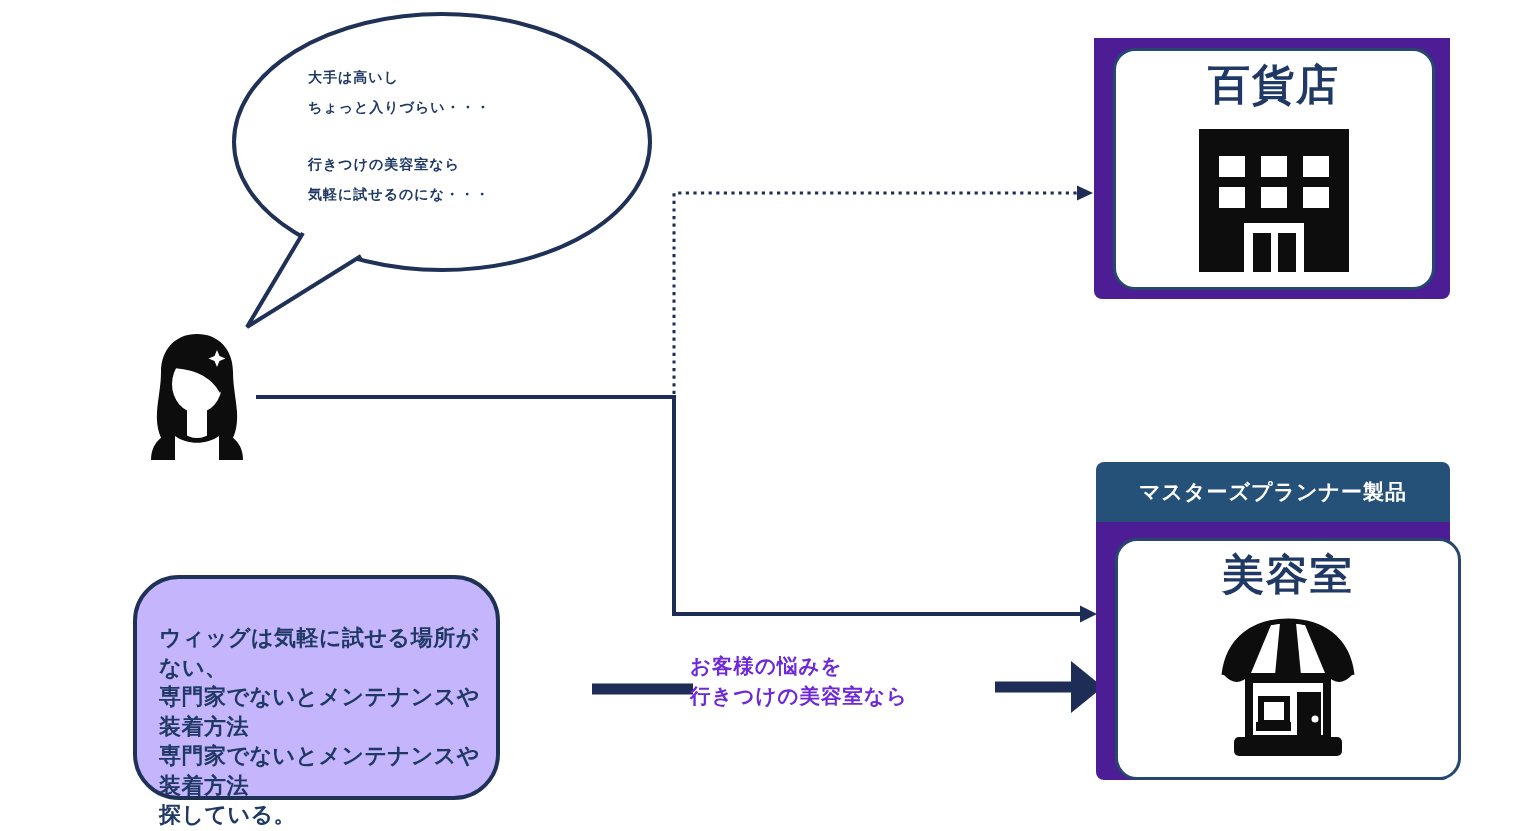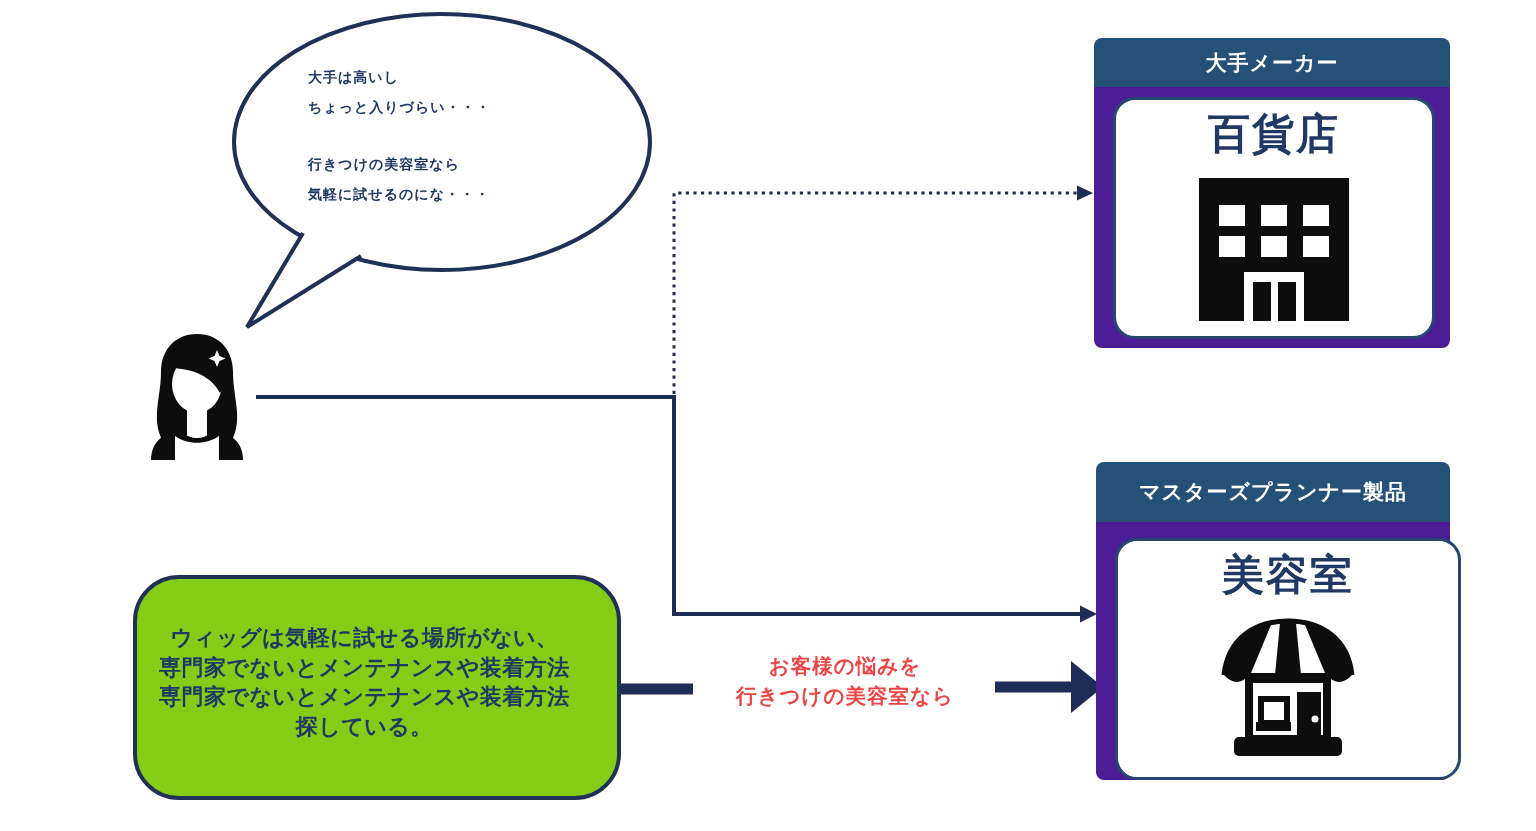--- a/index.html
+++ b/index.html
@@ -14,34 +14,34 @@
 
   
   .bubble-text {
     position:absolute; left:308px; top:62px; width:330px;
     font-size:14px; font-weight:700; line-height:30px; letter-spacing:1px;
   }
   .bubble-gap { height:27px; }
 
   
   .problem-box {
-    position:absolute; left:133px; top:575px; width:488px; height:225px;
-    background:#84cc16; border:4px solid #1f3156; border-radius:46px;text-align:center;
+    position:absolute; left:133px; top:575px; width:367px; height:225px;
+    background:#c4b5fd; border:4px solid #1f3156; border-radius:46px;
   }
   .problem-text {
     position:absolute; left:22px; top:44px;
     font-size:22px; font-weight:700; line-height:29.5px; letter-spacing:0.5px;
     color:#1f3864;
   }
 
   
   .solution-label {
     position:absolute; left:690px; top:651px; width:310px;
-    text-align:center; font-size:20.5px; font-weight:700; line-height:30px;
-    letter-spacing:1px; color:#ef4444;
+    text-align:left; font-size:20.5px; font-weight:700; line-height:30px;
+    letter-spacing:1px; color:#6d28d9;
   }
 
   
   .card { position:absolute; width:356px; }
   .card-header {
     height:49px; background:#255077; border-radius:8px 8px 0 0;
     display:flex; align-items:center; justify-content:center;
     color:#ffffff; font-size:21px; font-weight:700; letter-spacing:1px;
   }
   .card-body {
@@ -116,23 +116,20 @@
       <div>探している。</div>
     </div>
   </div>
 
   <div class="solution-label">
     <div>お客様の悩みを</div>
     <div>行きつけの美容室なら</div>
   </div>
 
   <div class="card" style="left:1094px;top:38px">
-    <div class="card-header">
-      <span>大手メーカー</span>
-    </div>
     <div class="card-body" style="height:261px">
       <div class="inner-box">
         <div class="card-title">百貨店</div>
         <svg class="inner-icon" style="top:78px" width="150" height="143" viewBox="0 0 150 143">
           <rect x="0" y="0" width="150" height="143" fill="#0d0d0d"></rect>
           <rect x="20" y="27" width="26" height="21" fill="#ffffff"></rect>
           <rect x="62" y="27" width="26" height="21" fill="#ffffff"></rect>
           <rect x="104" y="27" width="26" height="21" fill="#ffffff"></rect>
           <rect x="20" y="58" width="26" height="21" fill="#ffffff"></rect>
           <rect x="62" y="58" width="26" height="21" fill="#ffffff"></rect>

